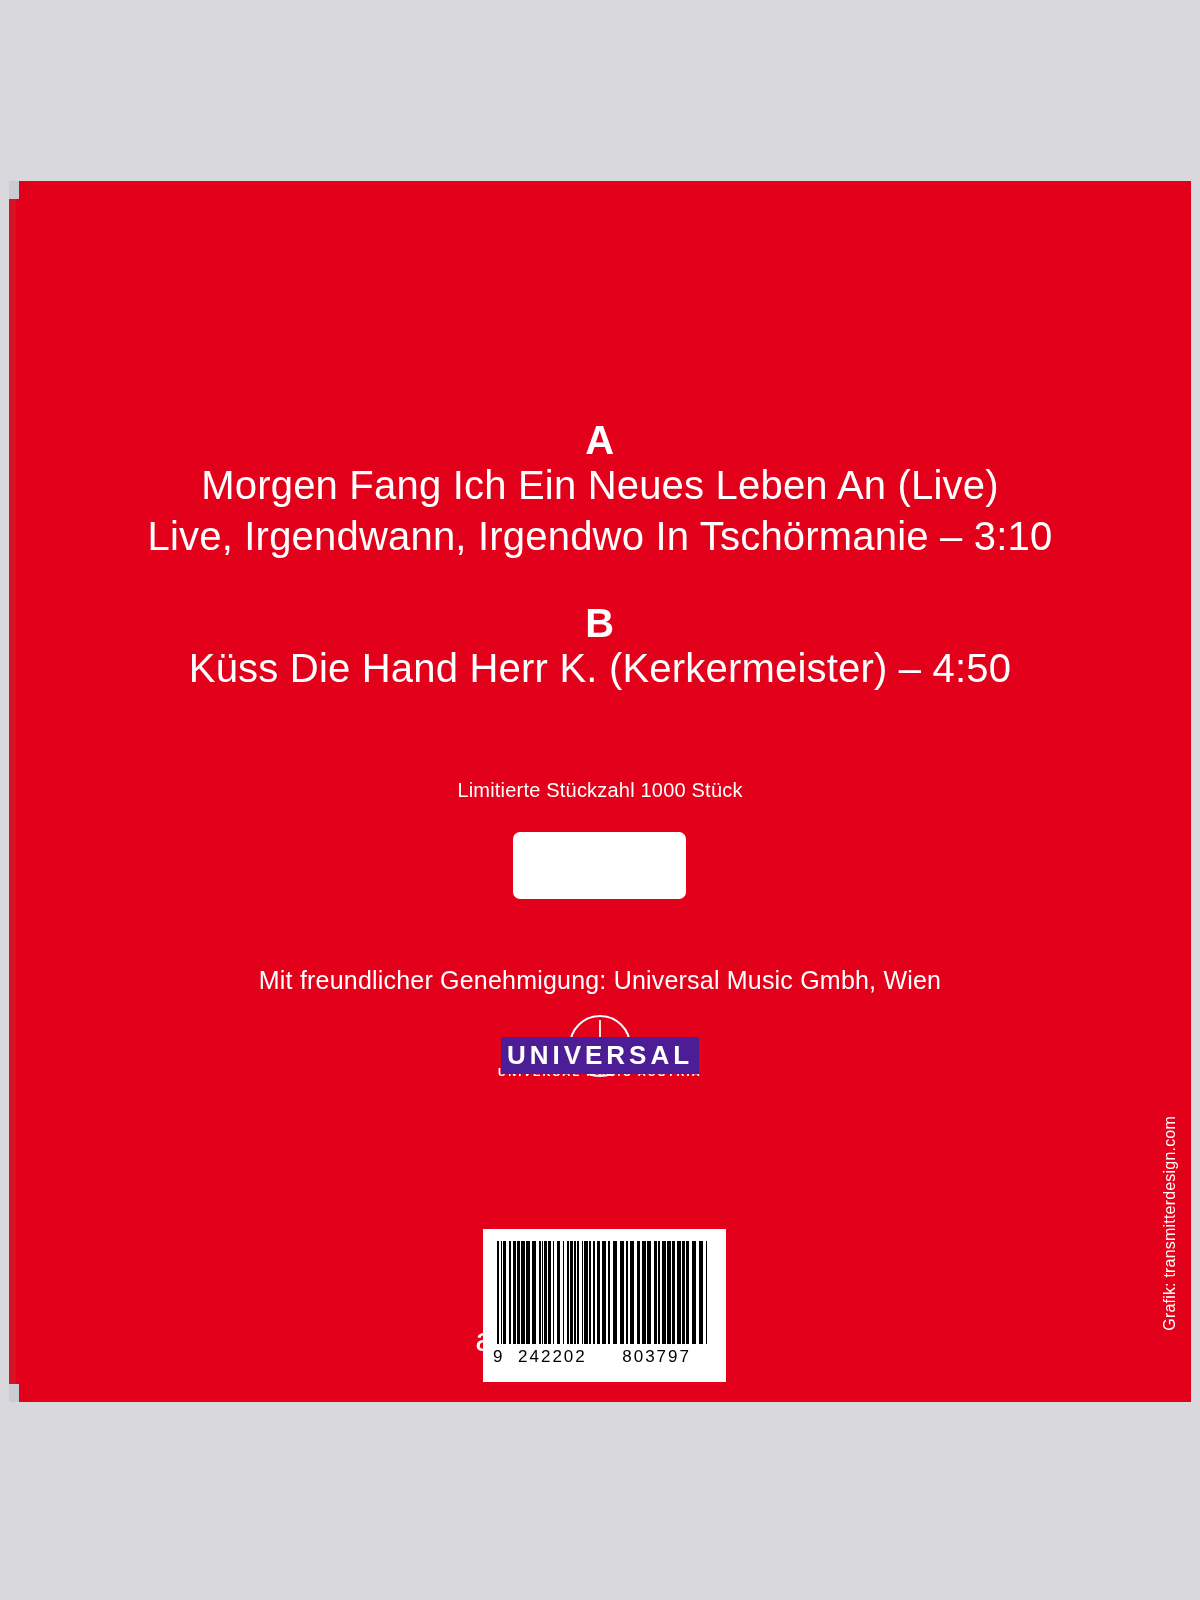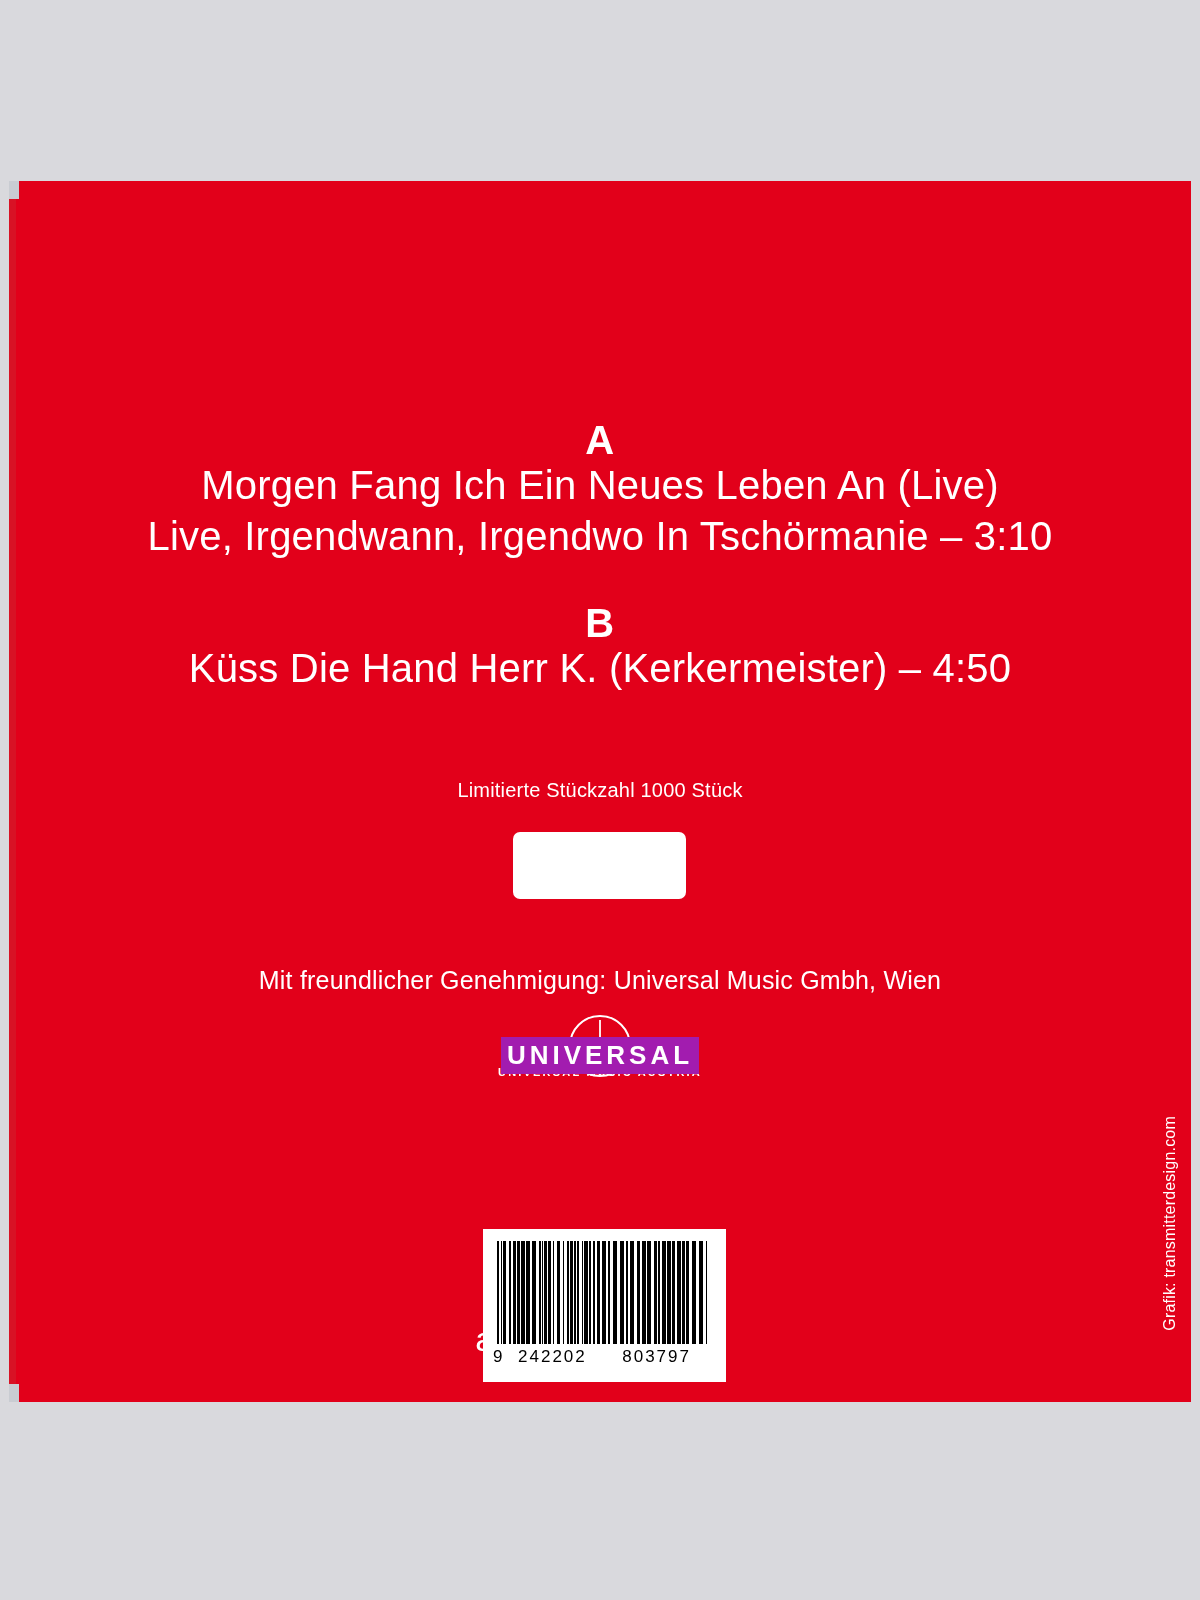--- a/index.html
+++ b/index.html
@@ -165,21 +165,21 @@
     height: 2px;
     background: #ffffff;
     opacity: 0.9;
   }
   .universal-word {
     position: relative;
     z-index: 3;
     display: inline-block;
     margin-top: 18px;
     padding: 3px 6px;
-    background: #a21caf;
+    background: #4c1d95;
     font-size: 26px;
     font-weight: bold;
     letter-spacing: 4px;
   }
   .universal-sub {
     margin-top: 7px;
     font-size: 11px;
     letter-spacing: 2.2px;
     font-weight: bold;
   }

